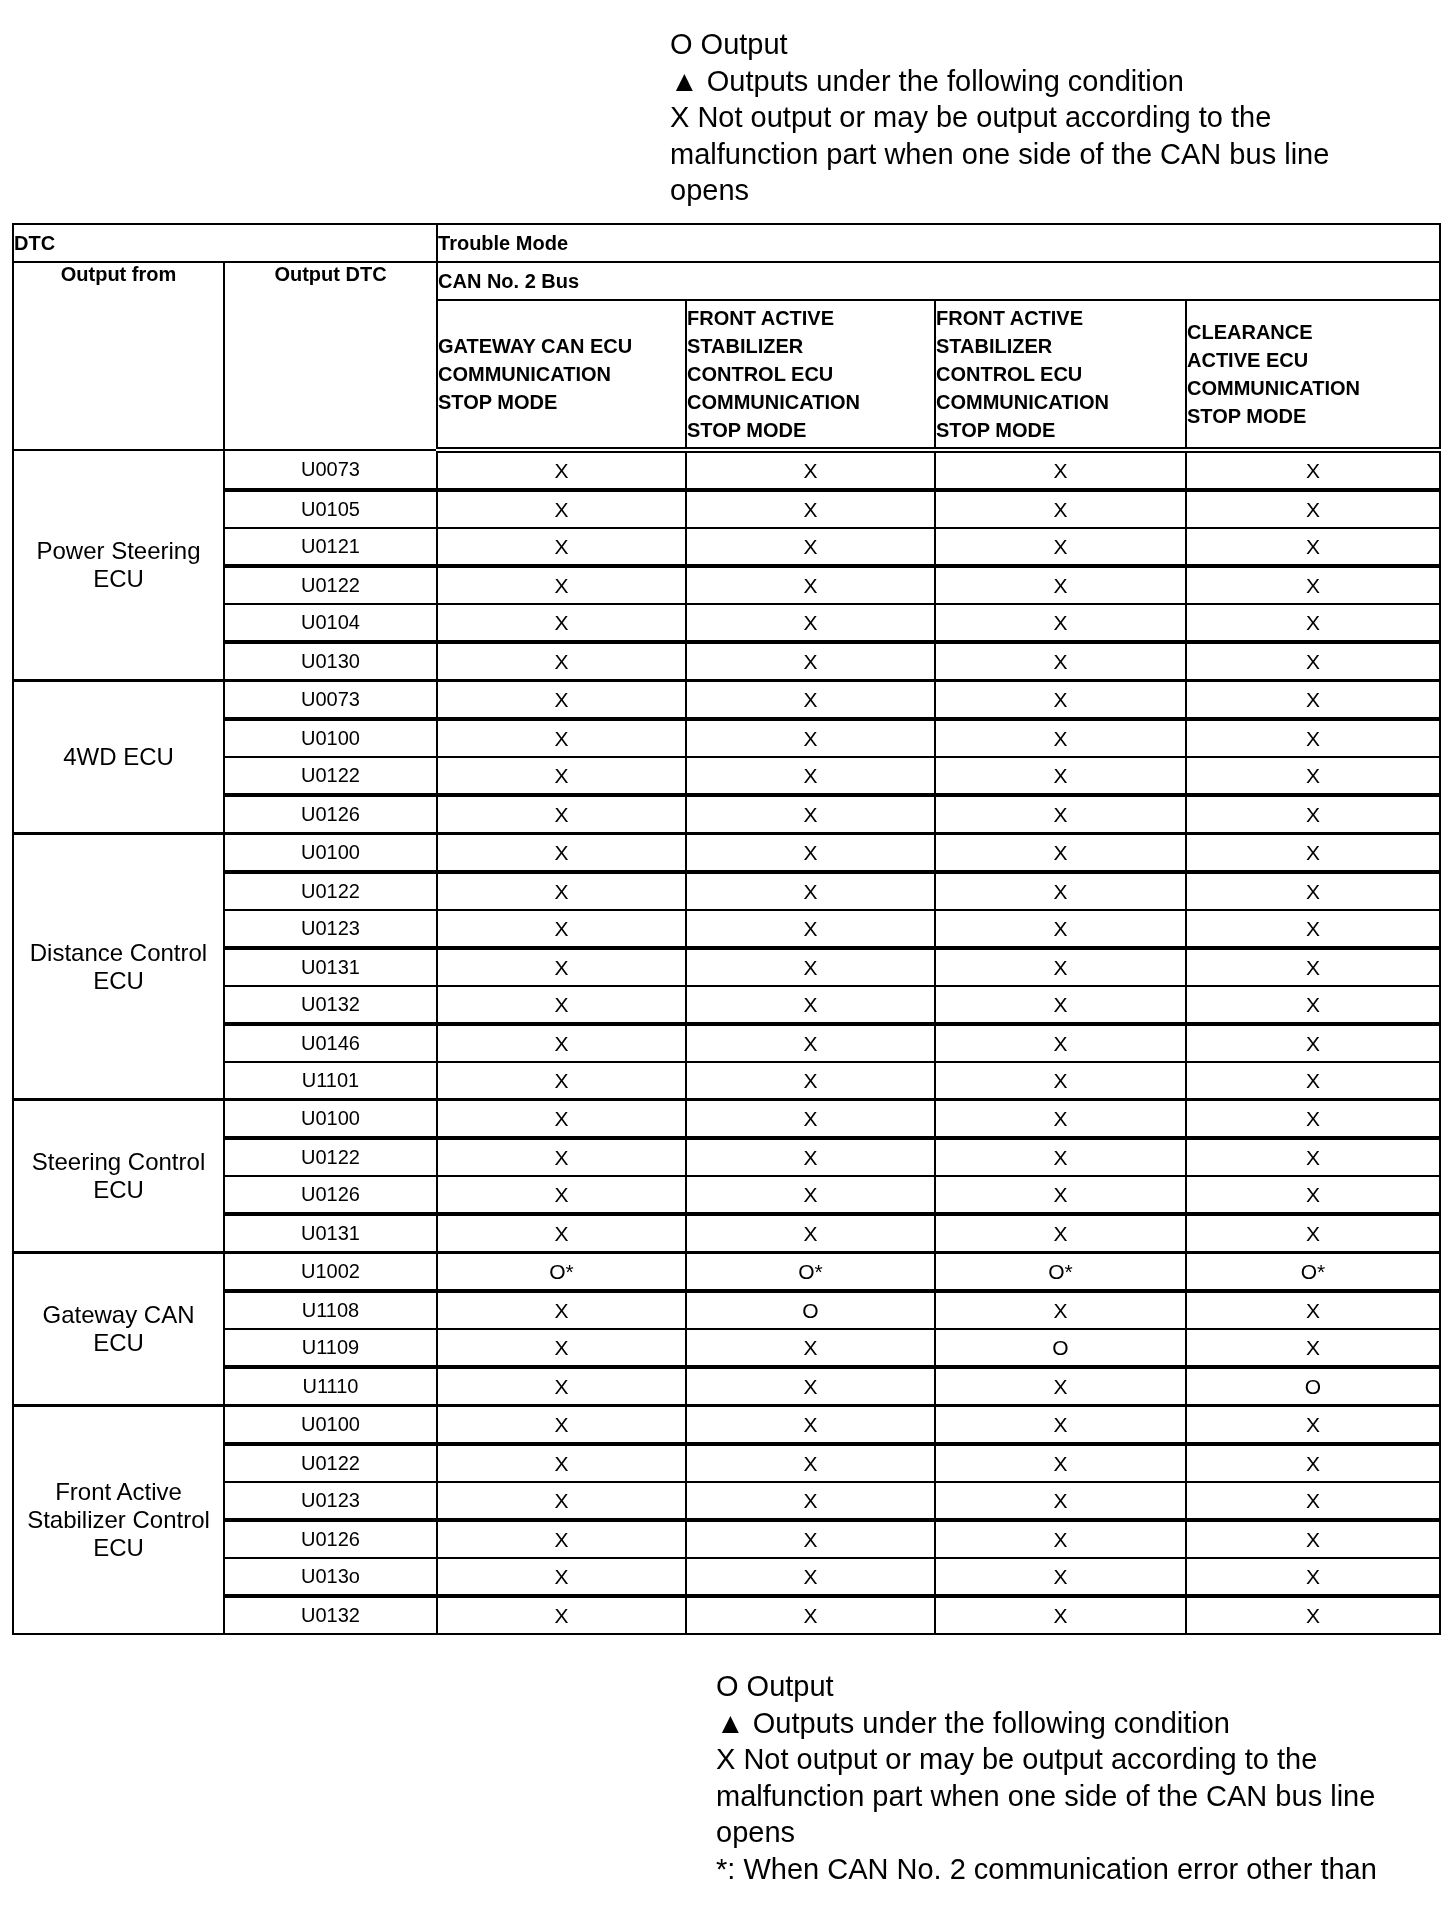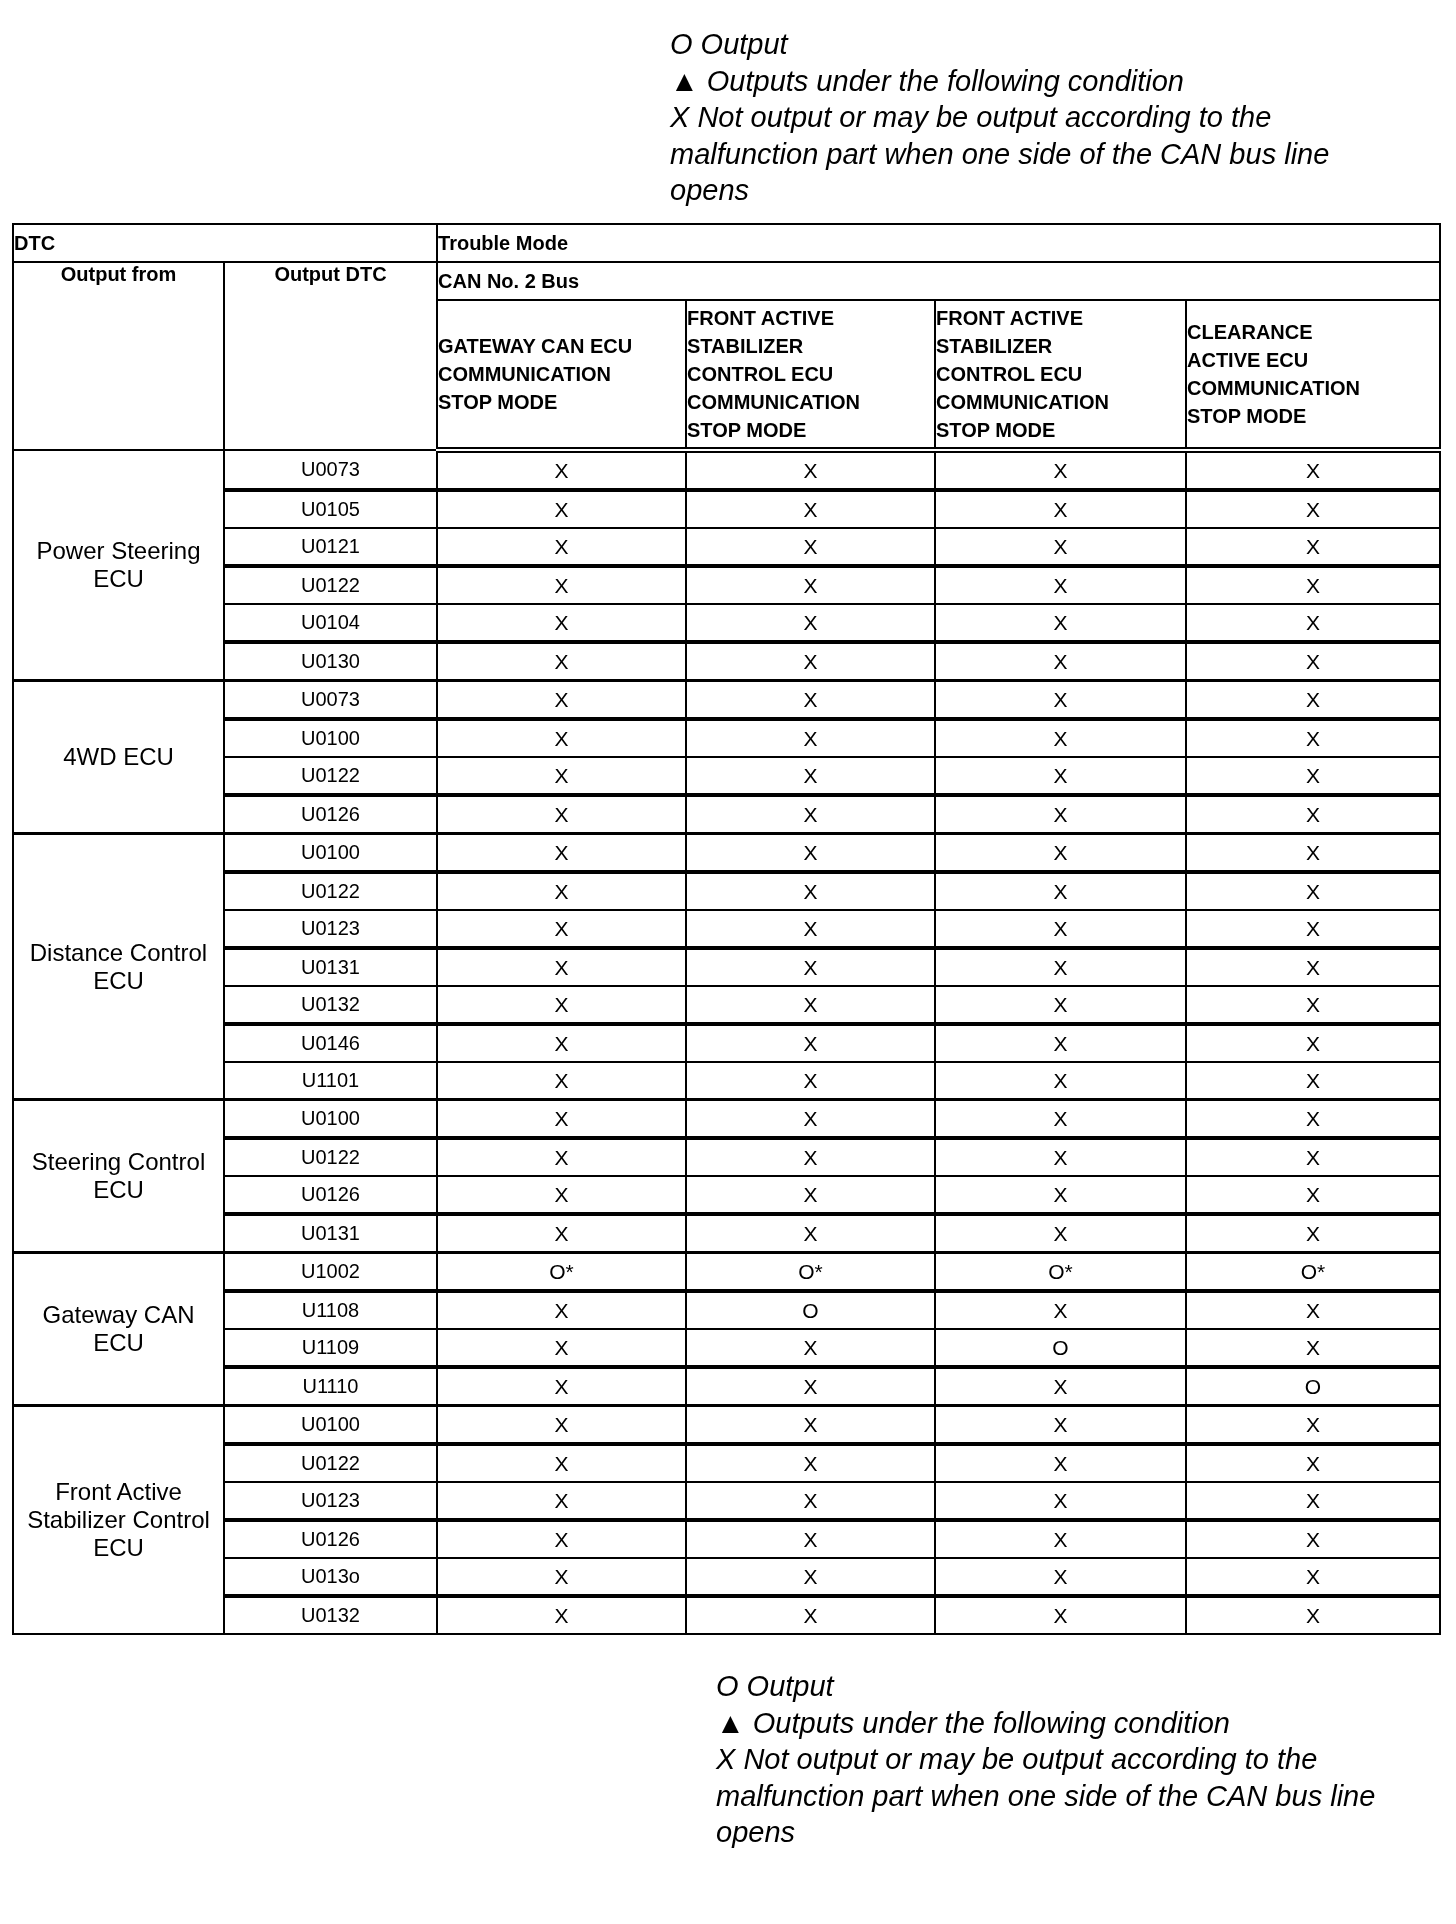--- a/index.html
+++ b/index.html
@@ -1,19 +1,19 @@
 <!DOCTYPE html>
 <html><head>
 <meta charset="utf-8">
 <style>
   html, body { margin:0; padding:0; background:#ffffff; }
   body { width:1456px; height:1924px; position:relative; overflow:hidden;
          font-family:"Liberation Sans", sans-serif; color:#000; }
   .legend { position:absolute; font-size:29px; line-height:36.5px; font-family:"Liberation Sans", sans-serif; }
-  .legend div { white-space:nowrap;font-style:italic; }
+  .legend div { white-space:nowrap; }
   #legend-top { left:670px; top:26px; width:720px; }
   #legend-bottom { left:716px; top:1668px; width:720px; }
 
   table.dtc { position:absolute; left:12px; top:223px; width:1427px;
               border-collapse:collapse; table-layout:fixed; }
   table.dtc col.c1 { width:211px; }
   table.dtc col.c2 { width:213px; }
   table.dtc col.c3 { width:249px; }
   table.dtc col.c4 { width:249px; }
   table.dtc col.c5 { width:251px; }
@@ -333,13 +333,14 @@
       </tr>
     </tbody>
 </table>
 
 <div id="legend-bottom" class="legend">
   <div>O Output</div>
   <div>▲ Outputs under the following condition</div>
   <div>X Not output or may be output according to the</div>
   <div>malfunction part when one side of the CAN bus line</div>
   <div>opens</div>
+  <div>*: When CAN No. 2 communication error other than</div>
 </div>
 
 </body></html>

